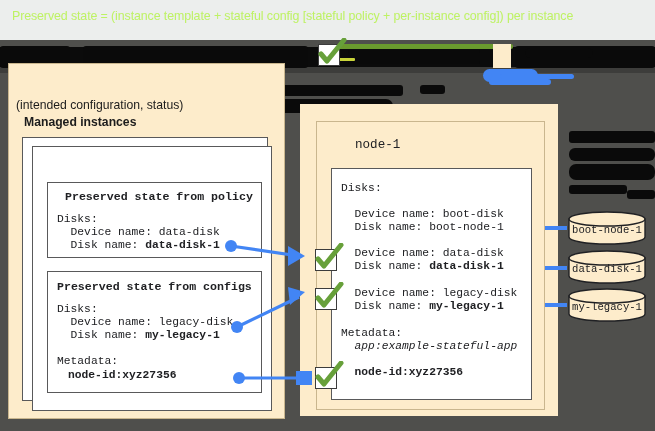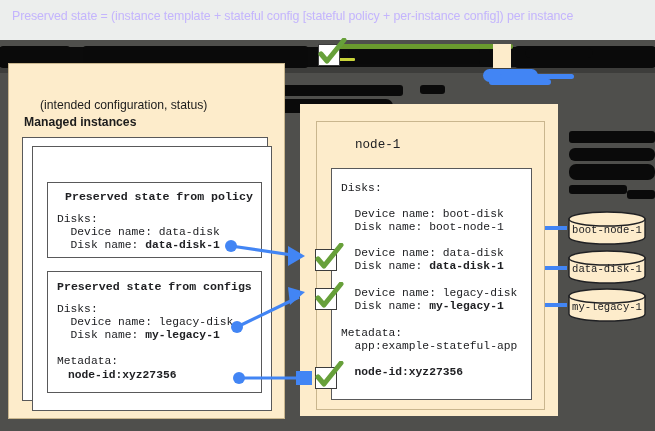--- a/index.html
+++ b/index.html
@@ -20,21 +20,21 @@
   .caption-band {
     position: absolute;
     left: 0; top: 0;
     width: 655px; height: 40px;
     background: #eceeed;
   }
   .caption-text {
     position: absolute;
     left: 12px; top: 9px;
     font-size: 12.4px;
-    color: #c4b5fd;
+    color: #bef264;
     letter-spacing: -0.1px;
     white-space: nowrap;
   }
 
   
   .backdrop {
     position: absolute;
     left: 0; top: 40px;
     width: 655px; height: 391px;
     background: #4f4f4c;
@@ -211,21 +211,21 @@
   <div class="redact" style="left:569px;top:148px;width:86px;height:13px; border-radius:6px;"></div>
   <div class="redact" style="left:569px;top:164px;width:86px;height:16px; border-radius:7px;"></div>
   <div class="redact" style="left:569px;top:185px;width:58px;height:9px;"></div>
   <div class="redact" style="left:627px;top:190px;width:28px;height:9px;"></div>
 
   <div class="panel-cream-plain" style="left:493px;top:44px;width:18px;height:24px;"></div>
 
   <div class="panel-cream" style="left:8px; top:63px; width:277px; height:356px;"></div>
 
   <div class="sans-b" style="position:absolute; left:24px; top:83px;">Managed instances</div>
-  <div class="sans-r" style="position:absolute; left:40px; top:98px;">(intended configuration, status)</div>
+  <div class="sans-r" style="position:absolute; left:16px; top:98px;">(intended configuration, status)</div>
 
   <div class="panel-white" style="left:22px; top:137px; width:246px; height:264px;"></div>
 
   <div class="panel-white" style="left:32px; top:146px; width:240px; height:265px;"></div>
 
 
   <div class="panel-white" style="left:47px; top:182px; width:215px; height:76px;"></div>
   <div class="hdr-mono-b" style="position:absolute; left:57px; top:190px;padding-left:8px;">Preserved state from policy</div>
   <div class="mono" style="position:absolute; left:57px; top:213px;">Disks:</div>
   <div class="mono" style="position:absolute; left:57px; top:226px;">  Device name: data-disk</div>
@@ -266,21 +266,21 @@
     <span class="mono-b">data-disk-1</span>
   </div>
 
   <div class="mono" style="position:absolute; left:341px; top:287px;">  Device name: legacy-disk</div>
   <div style="position:absolute; left:341px; top:300px; display:flex;">
     <span class="mono">  Disk name: </span>
     <span class="mono-b">my-legacy-1</span>
   </div>
 
   <div class="mono" style="position:absolute; left:341px; top:327px;">Metadata:</div>
-  <div class="mono" style="position:absolute; left:341px; top:340px;">  app:example-stateful-app</div>
+  <div class="mono" style="position:absolute; left:341px; top:340px;font-style:italic;">  app:example-stateful-app</div>
   <div class="mono-b" style="position:absolute; left:341px; top:366px;">  node-id:xyz27356</div>
 
   <svg class="conn-svg" viewBox="0 0 655 431">
 
     <circle cx="231" cy="246" r="6" fill="#4285f4"></circle>
     <path d="M231,246 L299,256" stroke="#4285f4" stroke-width="3.2" fill="none"></path>
     <polygon points="288,246 305,256 288,266" fill="#4285f4"></polygon>
 
     <circle cx="237" cy="327" r="6" fill="#4285f4"></circle>
     <path d="M237,327 L299,297" stroke="#4285f4" stroke-width="3.2" fill="none"></path>

